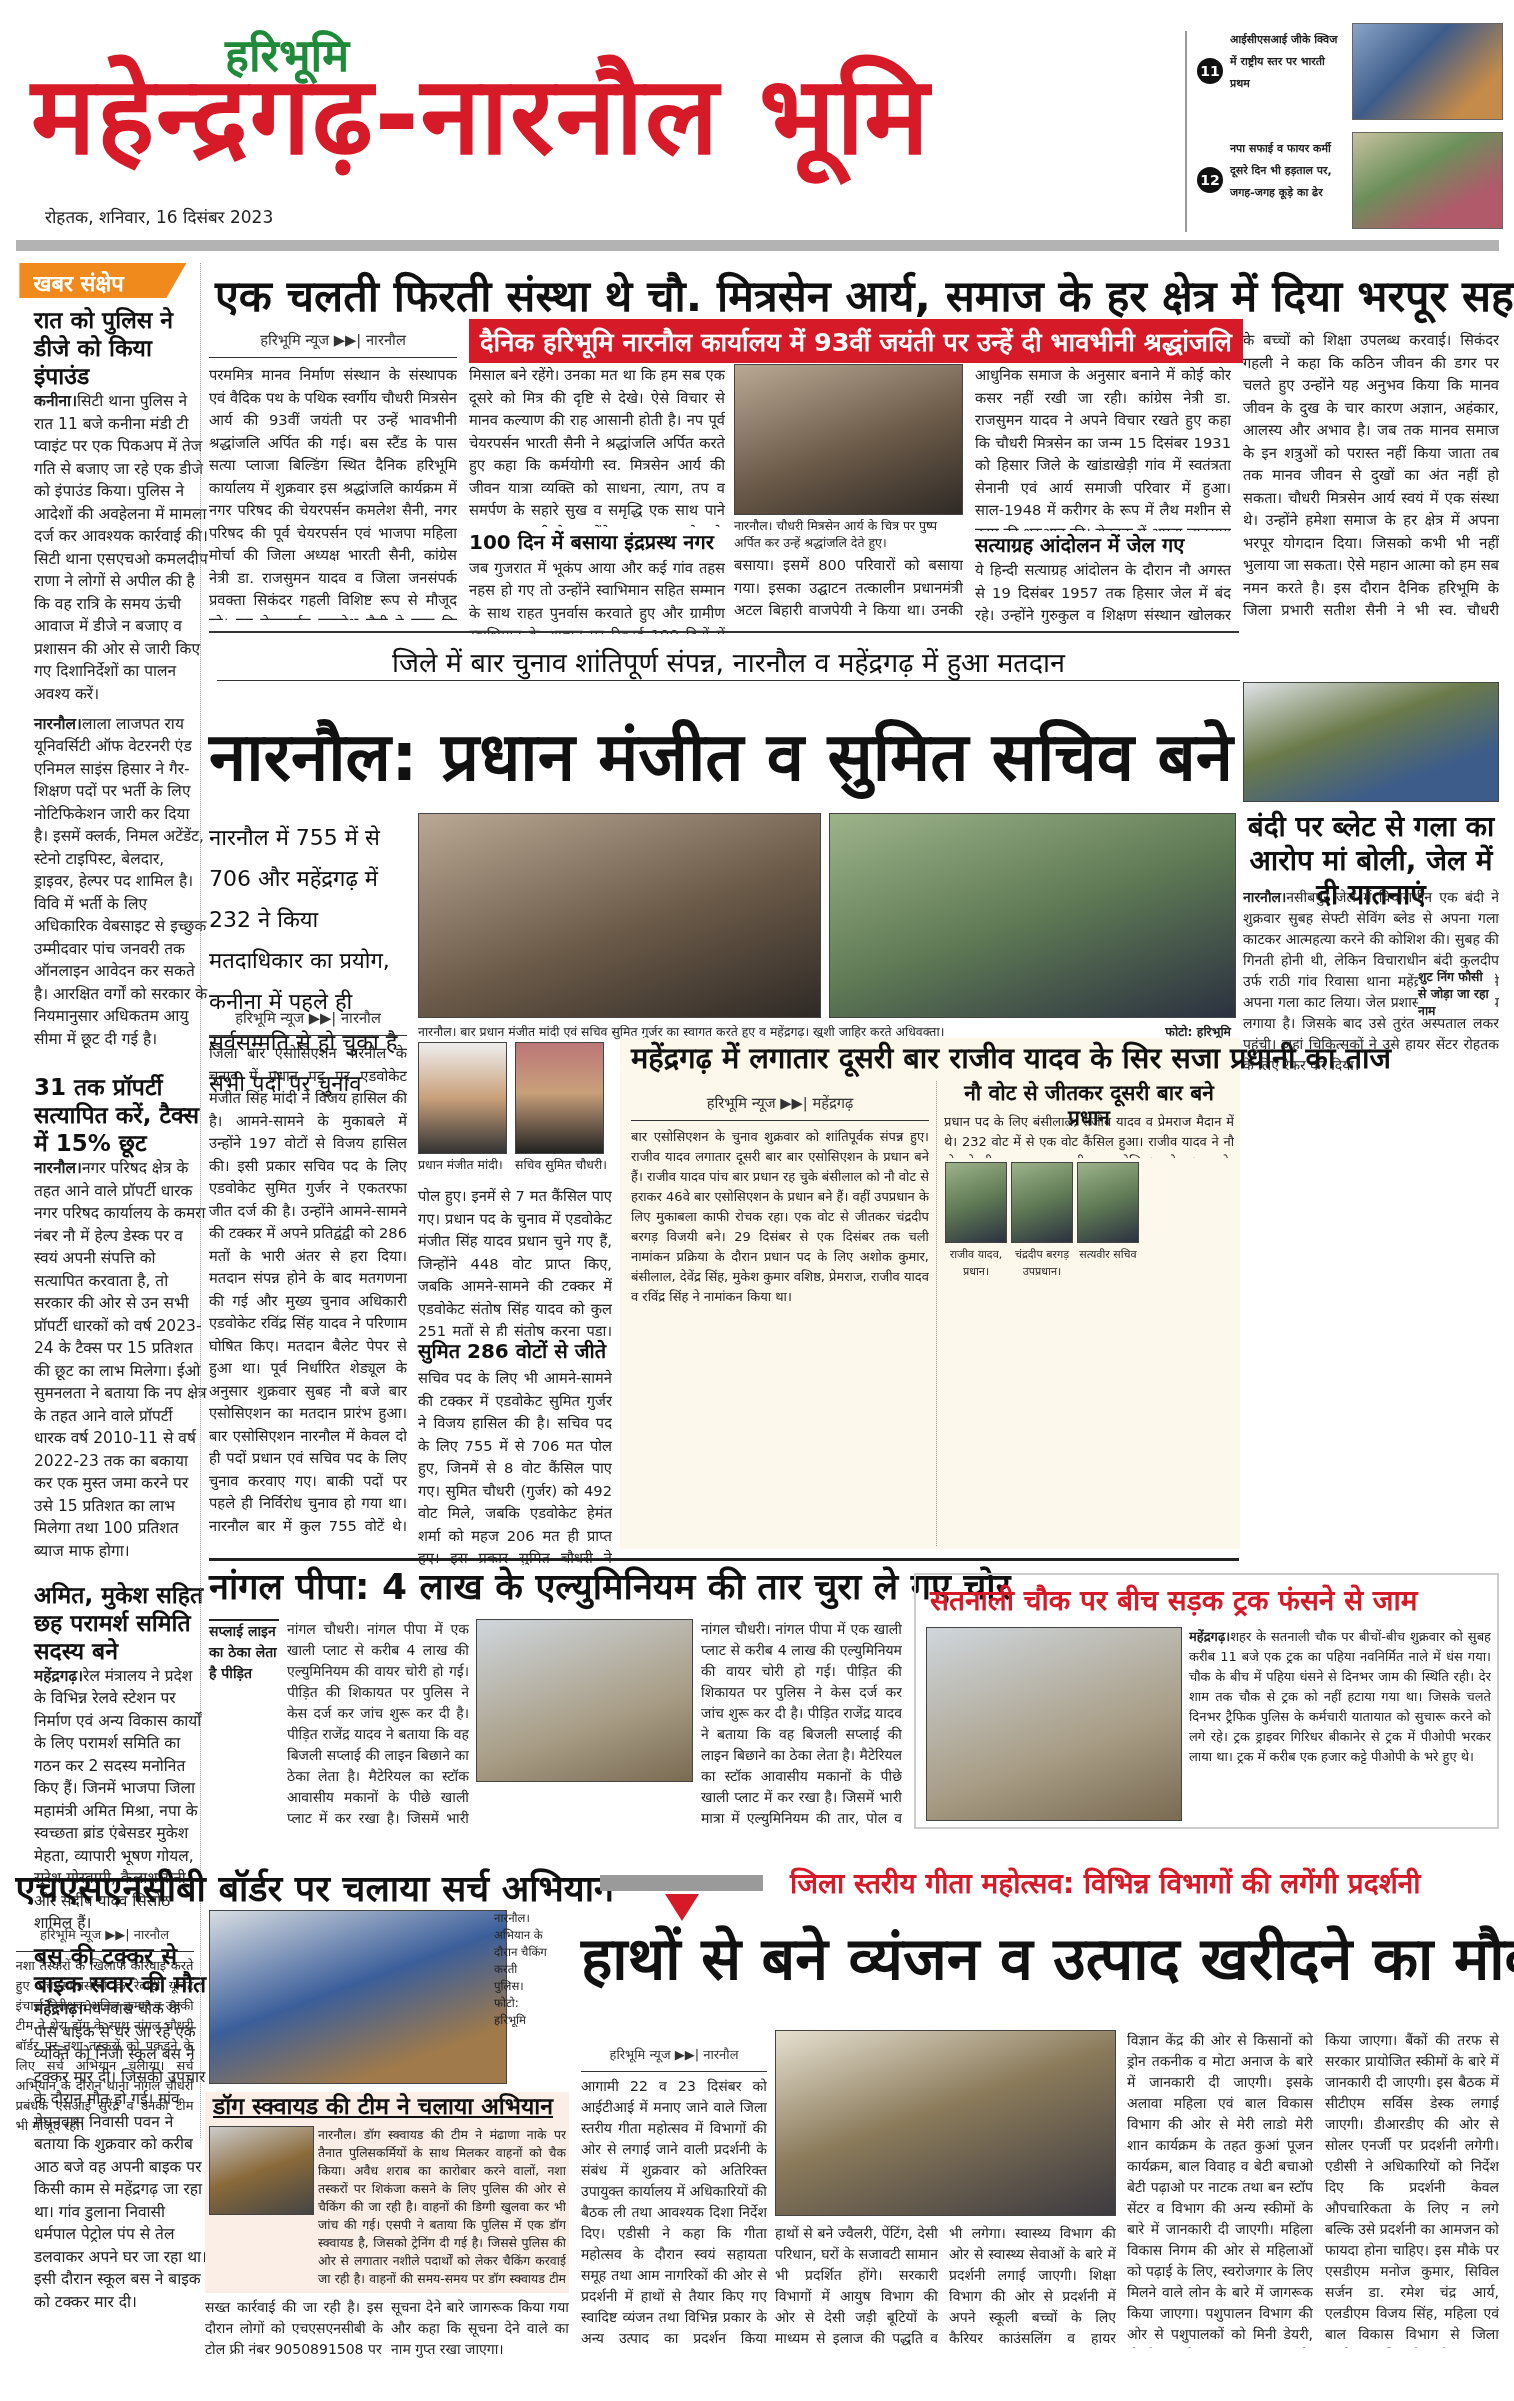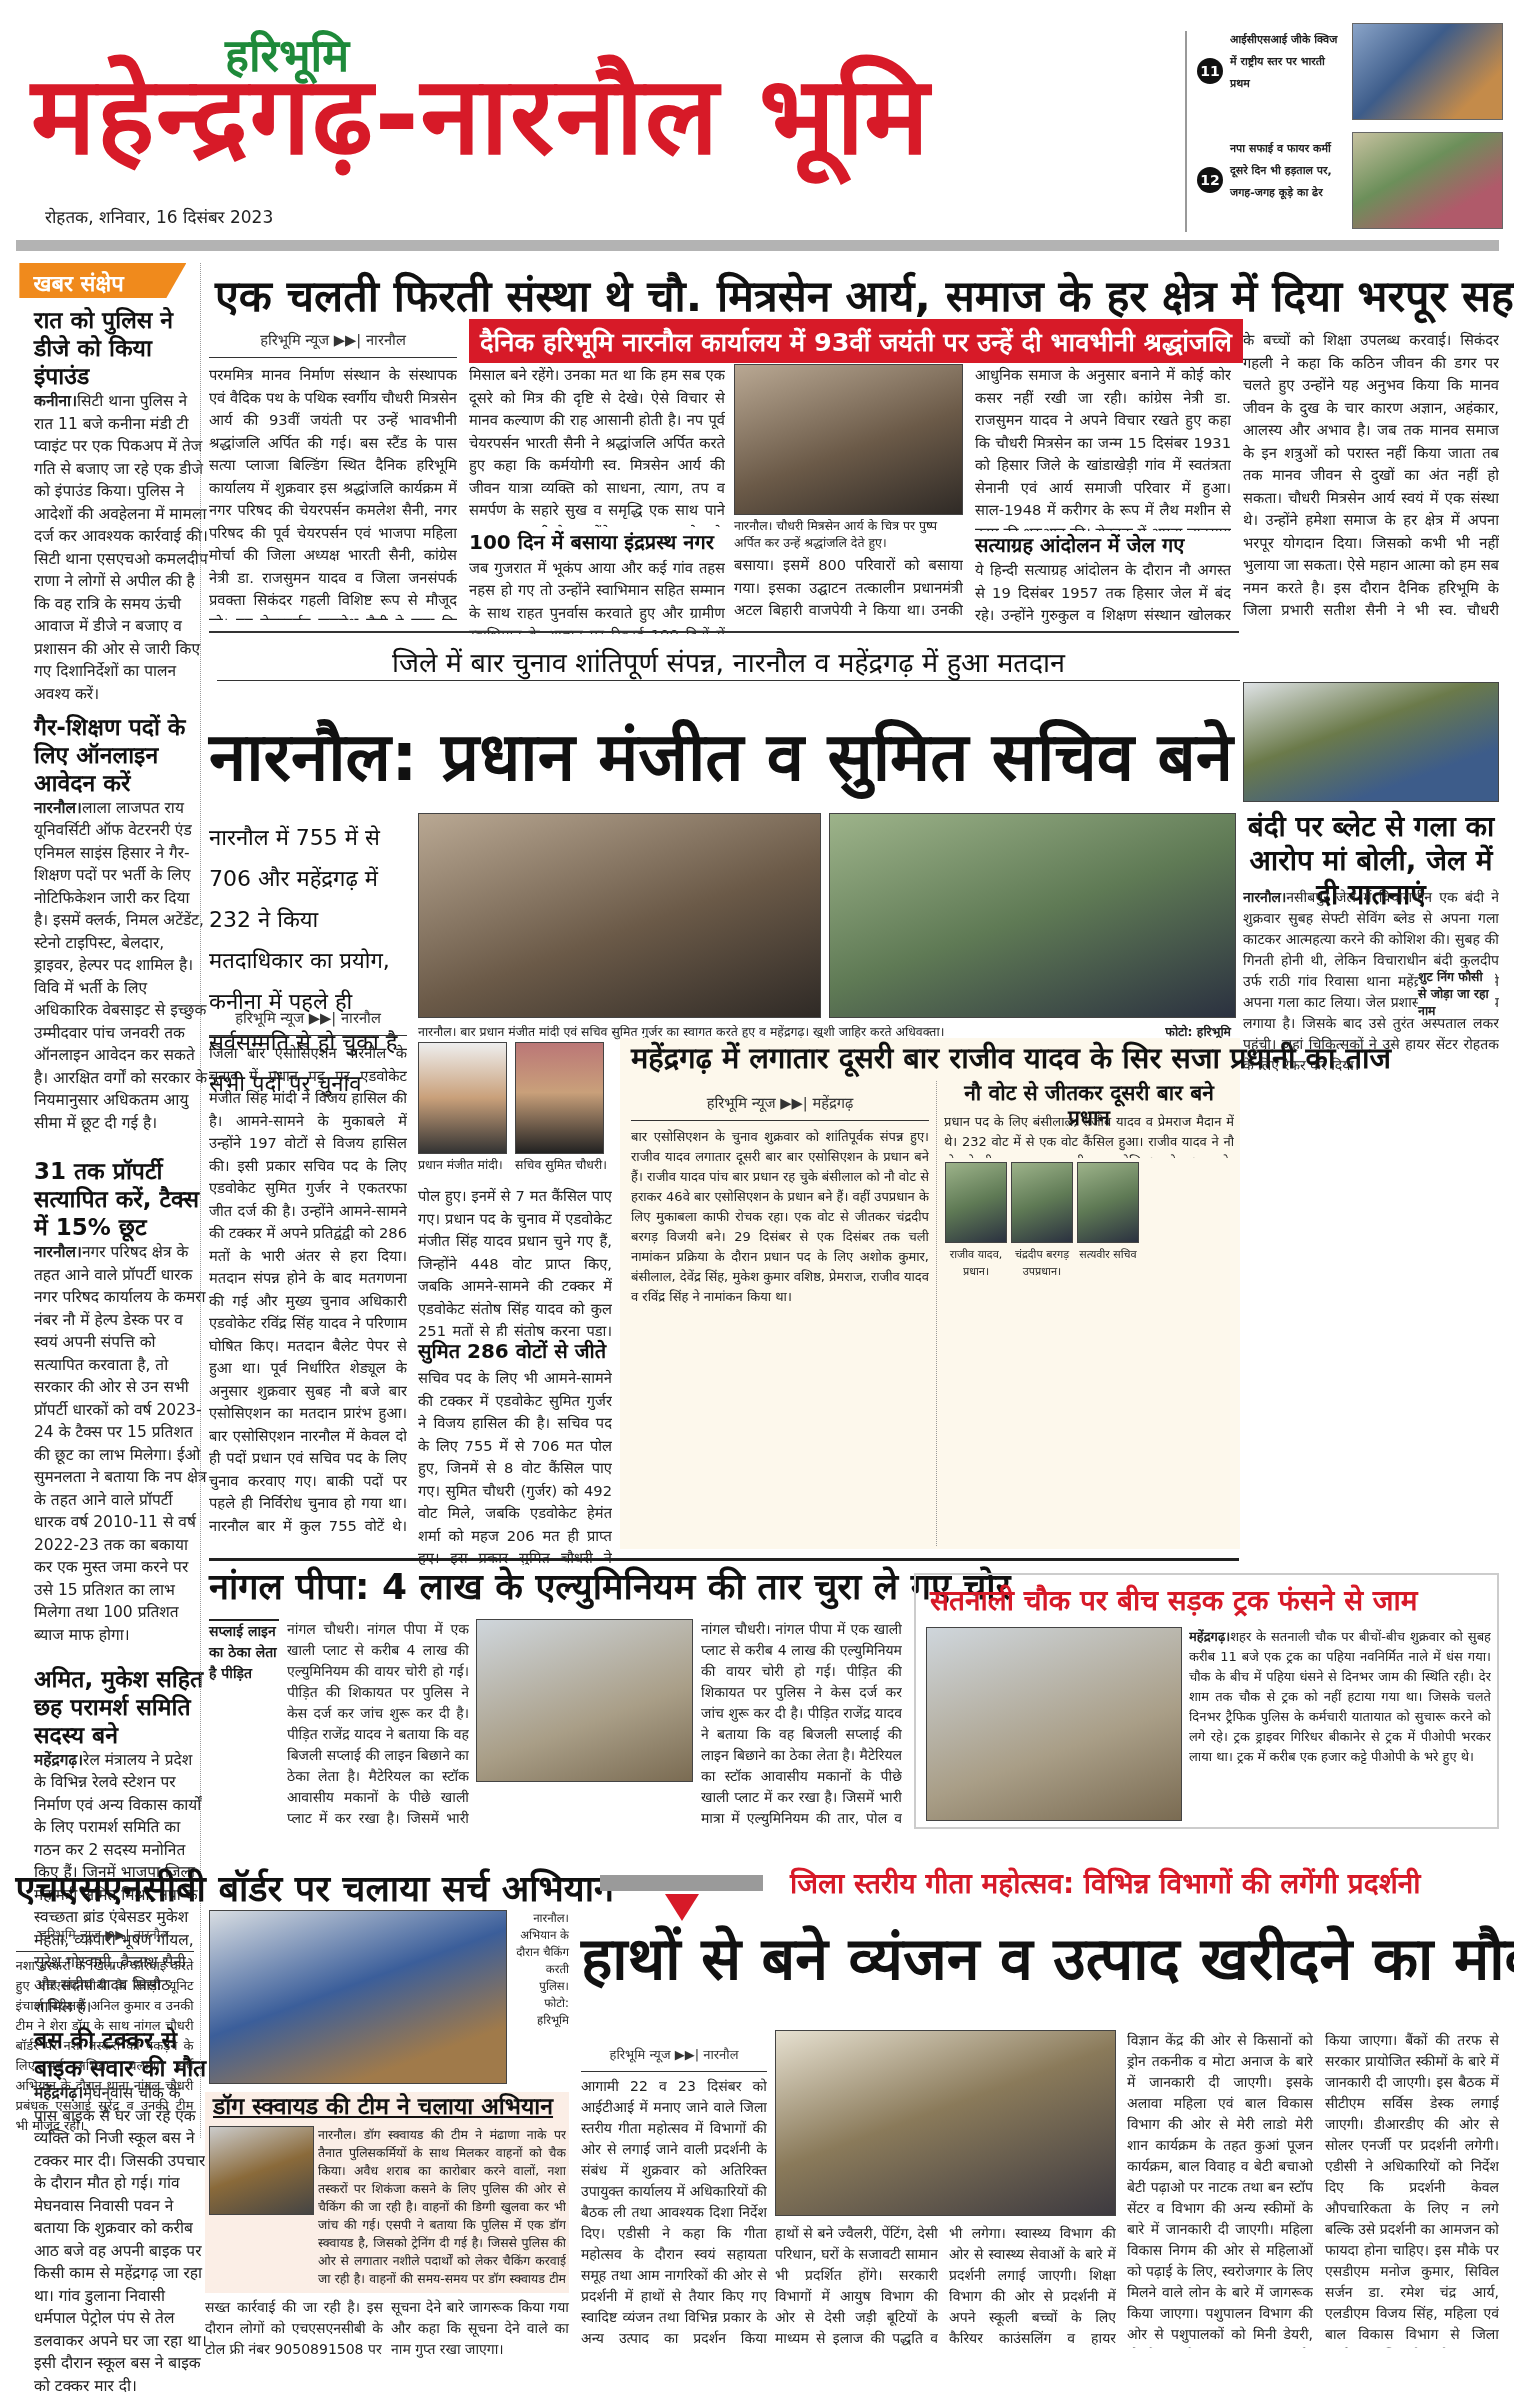--- a/index.html
+++ b/index.html
@@ -55,21 +55,20 @@
 </div>
 <div class="abs rule-top"></div>
 
 <div class="abs kb-tag">खबर संक्षेप</div>
 <div class="abs" style="left:34px;top:306px;width:174px">
   <div>
     <div class="brief-h">रात को पुलिस ने डीजे को किया इंपाउंड</div>
     <div class="brief-p"><b>कनीना।</b><span>सिटी थाना पुलिस ने रात 11 बजे कनीना मंडी टी प्वाइंट पर एक पिकअप में तेज गति से बजाए जा रहे एक डीजे को इंपाउंड किया। पुलिस ने आदेशों की अवहेलना में मामला दर्ज कर आवश्यक कार्रवाई की। सिटी थाना एसएचओ कमलदीप राणा ने लोगों से अपील की है कि वह रात्रि के समय ऊंची आवाज में डीजे न बजाए व प्रशासन की ओर से जारी किए गए दिशानिर्देशों का पालन अवश्य करें।</span></div>
   </div>
   <div style="margin-top:7.7px">
-    <div class="brief-h">गैर-शिक्षण पदों के लिए ऑनलाइन आवेदन करें</div>
     <div class="brief-p"><b>नारनौल।</b><span>लाला लाजपत राय यूनिवर्सिटी ऑफ वेटरनरी एंड एनिमल साइंस हिसार ने गैर-शिक्षण पदों पर भर्ती के लिए नोटिफिकेशन जारी कर दिया है। इसमें क्लर्क, निमल अटेंडेंट, स्टेनो टाइपिस्ट, बेलदार, ड्राइवर, हेल्पर पद शामिल है। विवि में भर्ती के लिए अधिकारिक वेबसाइट से इच्छुक उम्मीदवार पांच जनवरी तक ऑनलाइन आवेदन कर सकते है। आरक्षित वर्गों को सरकार के नियमानुसार अधिकतम आयु सीमा में छूट दी गई है।</span></div>
   </div>
   <div style="margin-top:23px">
     <div class="brief-h">31 तक प्रॉपर्टी सत्यापित करें, टैक्स में 15% छूट</div>
     <div class="brief-p"><b>नारनौल।</b><span>नगर परिषद क्षेत्र के तहत आने वाले प्रॉपर्टी धारक नगर परिषद कार्यालय के कमरा नंबर नौ में हेल्प डेस्क पर व स्वयं अपनी संपत्ति को सत्यापित करवाता है, तो सरकार की ओर से उन सभी प्रॉपर्टी धारकों को वर्ष 2023-24 के टैक्स पर 15 प्रतिशत की छूट का लाभ मिलेगा। ईओ सुमनलता ने बताया कि नप क्षेत्र के तहत आने वाले प्रॉपर्टी धारक वर्ष 2010-11 से वर्ष 2022-23 तक का बकाया कर एक मुस्त जमा करने पर उसे 15 प्रतिशत का लाभ मिलेगा तथा 100 प्रतिशत ब्याज माफ होगा।</span></div>
   </div>
   <div style="margin-top:18.6px">
     <div class="brief-h">अमित, मुकेश सहित छह परामर्श समिति सदस्य बने</div>
     <div class="brief-p"><b>महेंद्रगढ़।</b><span>रेल मंत्रालय ने प्रदेश के विभिन्न रेलवे स्टेशन पर निर्माण एवं अन्य विकास कार्यों के लिए परामर्श समिति का गठन कर 2 सदस्य मनोनित किए हैं। जिनमें भाजपा जिला महामंत्री अमित मिश्रा, नपा के स्वच्छता ब्रांड एंबेसडर मुकेश मेहता, व्यापारी भूषण गोयल, सुरेश गोस्वामी, कैलाश सैनी और संदीप यादव सिसोठ शामिल हैं।</span></div>
   </div>
@@ -153,21 +152,21 @@
 <div class="abs red-h" style="left:930px;top:1580px;font-size:28px">सतनाली चौक पर बीच सड़क ट्रक फंसने से जाम</div>
 <div class="abs photo road" style="left:926px;top:1627px;width:256px;height:194px"></div>
 <div class="abs col" style="left:1189px;top:1627px;width:302px;height:194px;overflow:hidden;font-size:13px;line-height:20px">
   <b>महेंद्रगढ़।</b><span>शहर के सतनाली चौक पर बीचों-बीच शुक्रवार को सुबह करीब 11 बजे एक ट्रक का पहिया नवनिर्मित नाले में धंस गया। चौक के बीच में पहिया धंसने से दिनभर जाम की स्थिति रही। देर शाम तक चौक से ट्रक को नहीं हटाया गया था। जिसके चलते दिनभर ट्रैफिक पुलिस के कर्मचारी यातायात को सुचारू करने को लगे रहे। ट्रक ड्राइवर गिरिधर बीकानेर से ट्रक में पीओपी भरकर लाया था। ट्रक में करीब एक हजार कट्टे पीओपी के भरे हुए थे।</span>
 </div>
 
 <div class="abs h1" style="left:15.5px;top:1871px;font-size:36px">एचएसएनसीबी बॉर्डर पर चलाया सर्च अभियान</div>
 <div class="abs byline" style="left:15.5px;top:1925px;width:178px;font-size:13px">हरिभूमि न्यूज ▶▶| नारनौल</div>
 <div class="abs col" style="left:15.5px;top:1956px;width:178px;height:387px;overflow:hidden;font-size:13px;line-height:20px">नशा तस्करों के खिलाफ कार्रवाई करते हुए एचएसएनसीबी के रेवाड़ी यूनिट इंचार्ज निरीक्षक अनिल कुमार व उनकी टीम ने शेरा डॉग के साथ नांगल चौधरी बॉर्डर पर नशा तस्करों को पकड़ने के लिए सर्च अभियान चलाया। सर्च अभियान के दौरान थाना नांगल चौधरी प्रबंधक एसआई सुरेंद्र व उनकी टीम भी मौजूद रही।</div>
 <div class="abs photo blue" style="left:209px;top:1910px;width:298px;height:174px"></div>
-<div class="abs caption" style="left:515px;top:1910px;width:54px;text-align:right;font-size:11.6px">नारनौल। अभियान के दौरान चैकिंग करती पुलिस। फोटो: हरिभूमि</div>
+<div class="abs caption" style="left:494px;top:1910px;width:54px;font-size:11.6px">नारनौल। अभियान के दौरान चैकिंग करती पुलिस। फोटो: हरिभूमि</div>
 <div class="abs box-pink" style="left:205px;top:2092px;width:364px;height:201px"></div>
 <div class="abs sub-h" style="left:213px;top:2094px;font-size:23px;text-decoration:underline">डॉग स्क्वायड की टीम ने चलाया अभियान</div>
 <div class="abs photo" style="left:209px;top:2126px;width:105px;height:89px;background:linear-gradient(160deg,#ccc,#8a6a3a 50%,#444)"></div>
 <div class="abs col" style="left:318px;top:2126px;width:248px;height:163px;overflow:hidden;font-size:12.4px;line-height:18px">नारनौल। डॉग स्क्वायड की टीम ने मंढाणा नाके पर तैनात पुलिसकर्मियों के साथ मिलकर वाहनों को चैक किया। अवैध शराब का कारोबार करने वालों, नशा तस्करों पर शिकंजा कसने के लिए पुलिस की ओर से चैकिंग की जा रही है। वाहनों की डिग्गी खुलवा कर भी जांच की गई। एसपी ने बताया कि पुलिस में एक डॉग स्क्वायड है, जिसको ट्रेनिंग दी गई है। जिससे पुलिस की ओर से लगातार नशीले पदार्थों को लेकर चैकिंग करवाई जा रही है। वाहनों की समय-समय पर डॉग स्क्वायड टीम की मदद से चैकिंग की जा रही है। एसपी ने बताया कि जिले के नाकों से गुजरने वाले वाहनों को डॉग स्क्वायड की टीम की ओर से चैक किया जा रहा है।</div>
 <div class="abs col" style="left:205px;top:2297px;width:178px;font-size:14px;line-height:21px">सख्त कार्रवाई की जा रही है। इस दौरान लोगों को एचएसएनसीबी के टोल फ्री नंबर 9050891508 पर</div>
 <div class="abs col" style="left:391px;top:2297px;width:178px;font-size:14px;line-height:21px">सूचना देने बारे जागरूक किया गया और कहा कि सूचना देने वाले का नाम गुप्त रखा जाएगा।</div>
 
 <div class="abs gray-bar" style="left:600px;top:1875px;width:163px;height:15.5px"></div>
 <div class="abs" style="left:665px;top:1894px;width:0;height:0;border-left:17px solid transparent;border-right:17px solid transparent;border-top:27px solid #d71a28"></div>
 <div class="abs red-h" style="left:790px;top:1863px;font-size:28px">जिला स्तरीय गीता महोत्सव: विभिन्न विभागों की लगेंगी प्रदर्शनी</div>

